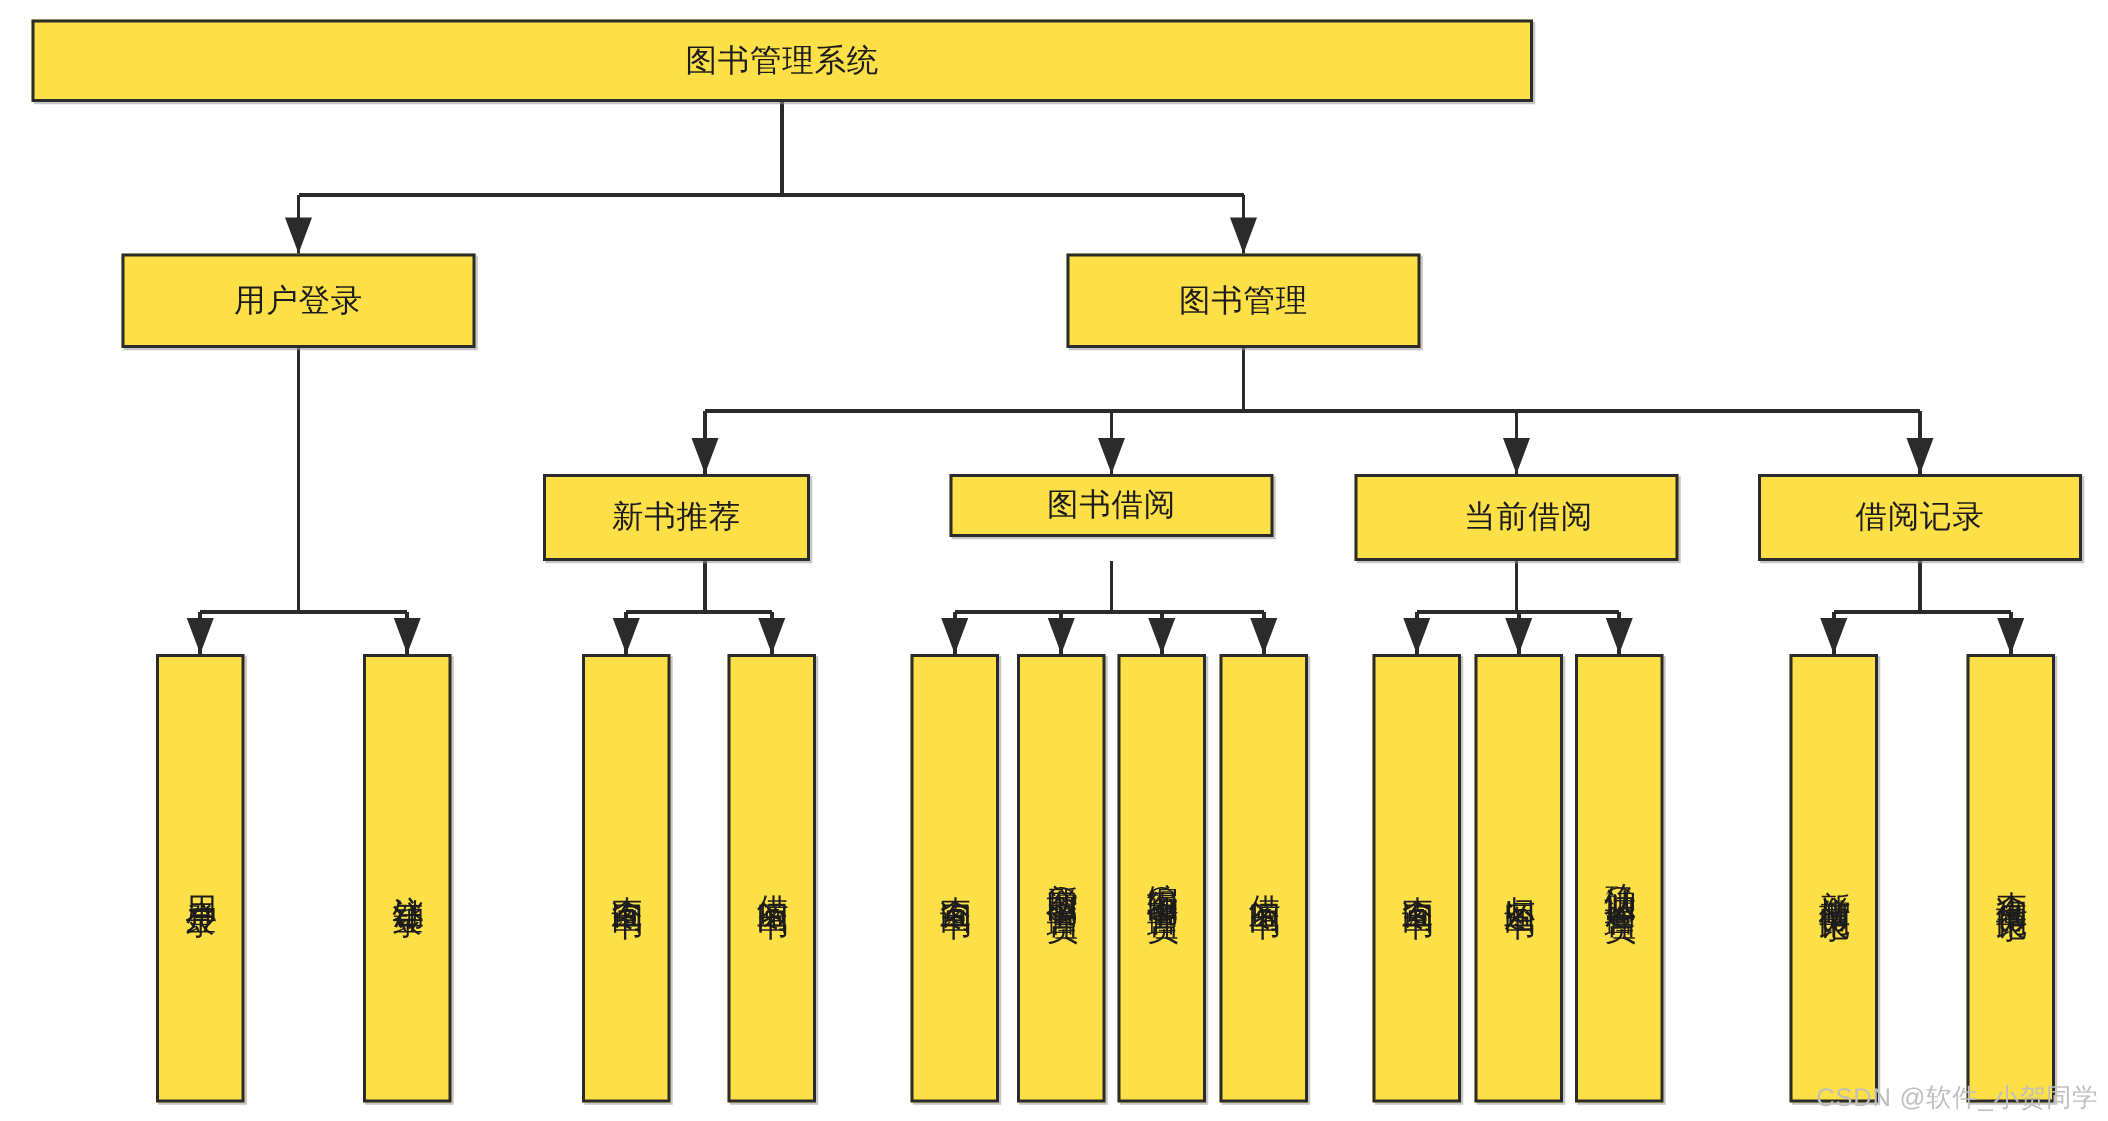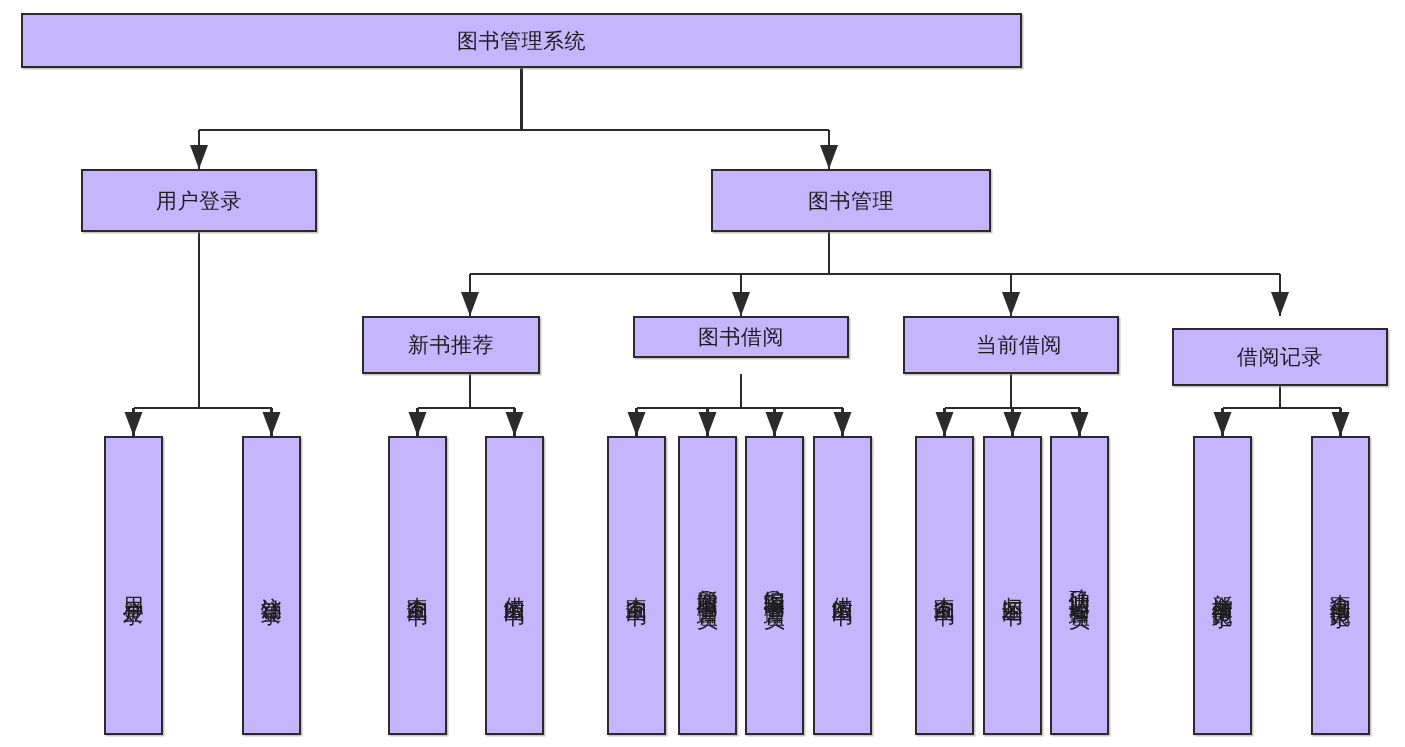--- a/index.html
+++ b/index.html
@@ -21,21 +21,21 @@
     position: absolute;
     left: 0;
     top: 0;
     width: 1405px;
     height: 747px;
     pointer-events: none;
   }
   .node {
     position: absolute;
     box-sizing: border-box;
-    background: #c4b5fd;
+    background: #fde047;
     border: 2.5px solid #2b2b2b;
     box-shadow: 1.5px 1.5px 0 rgba(150,150,150,0.55);
     display: flex;
     align-items: center;
     justify-content: center;
     color: #1c1c1c;
   }
   .node .label {
     font-size: 21px;
     line-height: 1.12;
@@ -126,33 +126,33 @@
       <line x1="1340.5" y1="408" x2="1340.5" y2="436" stroke="#2b2b2b" stroke-width="2.6" shape-rendering="crispEdges"></line>
       <polygon points="1331.5,412 1349.5,412 1340.5,436" fill="#2b2b2b"></polygon>
     </svg>
   <div id="nodes">
       <div class="node" style="left: 21px; top: 13px; width: 1001px; height: 55px;">
         <span class="label">图书管理系统</span>
       </div>
       <div class="node" style="left: 81px; top: 169px; width: 236px; height: 63px;">
         <span class="label">用户登录</span>
       </div>
-      <div class="node" style="left: 711px; top: 169px; width: 280px; height: 63px;">
+      <div class="node" style="left: 711px; top: 169px; width: 236px; height: 63px;">
         <span class="label">图书管理</span>
       </div>
       <div class="node" style="left: 362px; top: 316px; width: 178px; height: 58px;">
         <span class="label">新书推荐</span>
       </div>
       <div class="node" style="left: 633px; top: 316px; width: 216px; height: 42px;">
         <span class="label">图书借阅</span>
       </div>
       <div class="node" style="left: 903px; top: 316px; width: 216px; height: 58px; padding-left: 16px;">
         <span class="label">当前借阅</span>
       </div>
-      <div class="node" style="left: 1172px; top: 328px; width: 216px; height: 58px;">
+      <div class="node" style="left: 1172px; top: 316px; width: 216px; height: 58px;">
         <span class="label">借阅记录</span>
       </div>
       <div class="node leaf" style="left: 104px; top: 436px; width: 59px; height: 299px;">
         <span class="label">用户登录</span>
       </div>
       <div class="node leaf" style="left: 242px; top: 436px; width: 59px; height: 299px;">
         <span class="label">注销登录</span>
       </div>
       <div class="node leaf" style="left: 388px; top: 436px; width: 59px; height: 299px;">
         <span class="label">查询图书</span>
@@ -181,13 +181,14 @@
       <div class="node leaf" style="left: 1050px; top: 436px; width: 59px; height: 299px;">
         <span class="label">确认归还（管理员）</span>
       </div>
       <div class="node leaf" style="left: 1193px; top: 436px; width: 59px; height: 299px;">
         <span class="label">新增借阅记录</span>
       </div>
       <div class="node leaf" style="left: 1311px; top: 436px; width: 59px; height: 299px;">
         <span class="label">查询借阅记录</span>
       </div>
     </div>
+  <div id="watermark">CSDN @软件_小贺同学</div>
 </div>
 
 </body></html>

